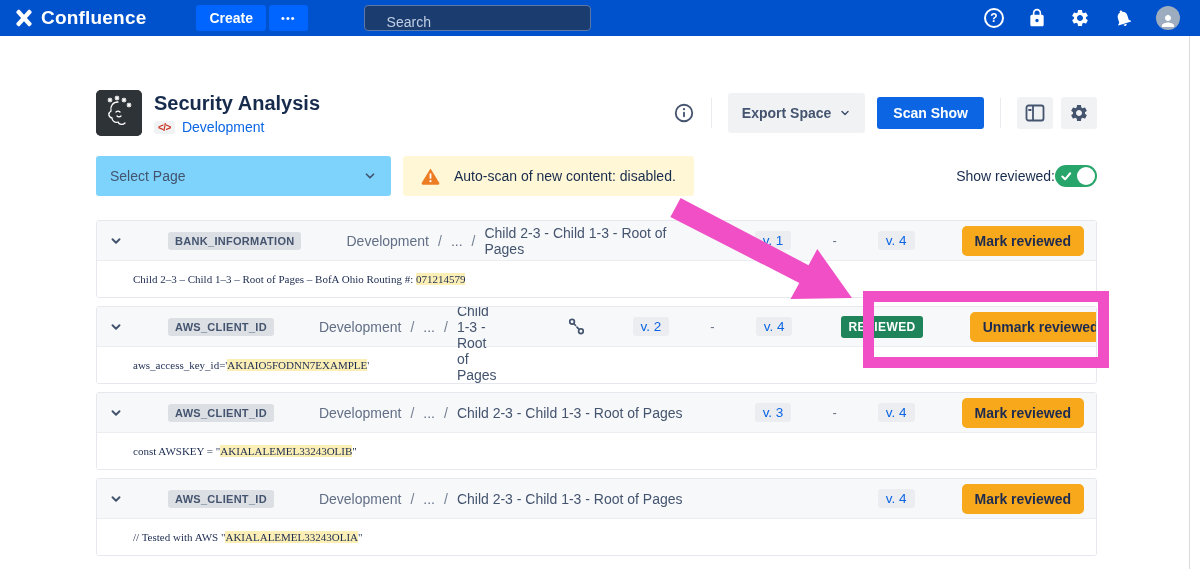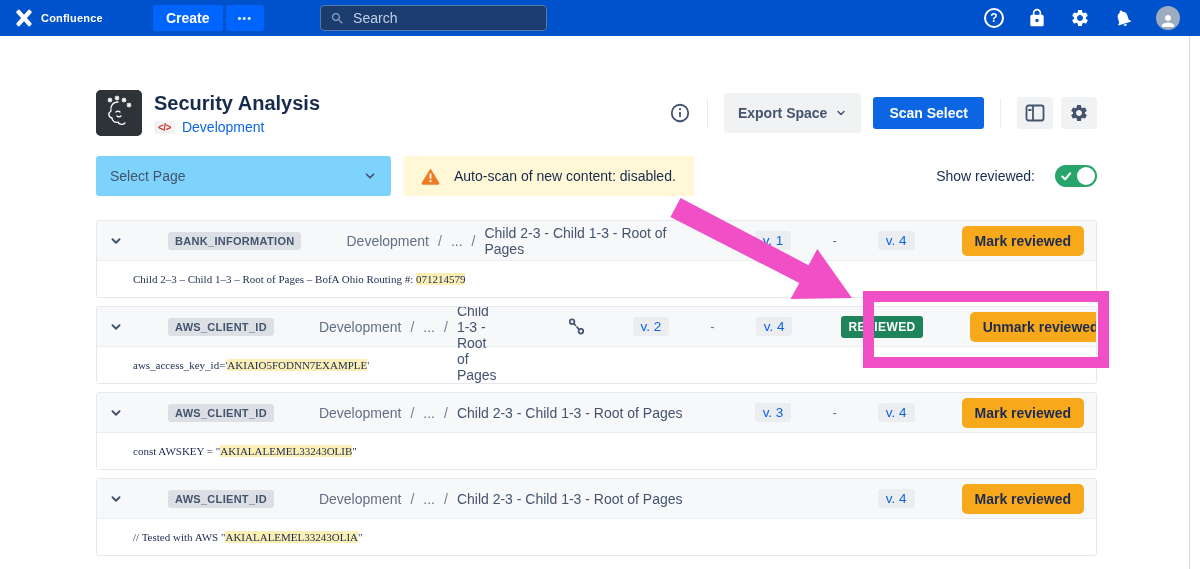--- a/index.html
+++ b/index.html
@@ -4,31 +4,31 @@
 <style>
   * { margin:0; padding:0; box-sizing:border-box; }
   html,body { width:1200px; height:569px; overflow:hidden; background:#fff;
     font-family:"Liberation Sans", sans-serif; }
   .page { position:relative; width:1200px; height:569px; }
 
   
   .navbar { height:36px; background:#0052CC; display:flex; align-items:center;
     padding:0 20px 0 14px; color:#fff; }
   .brand { display:flex; align-items:center; gap:7px; margin-right:26px; }
-  .brand-name { font-size:11px; font-weight:700; letter-spacing:.2px; }
+  .brand-name { font-size:19px; font-weight:700; letter-spacing:.2px; }
   .nav-items { display:flex; align-items:center; gap:26px; font-size:14px; }
   .nav-item { display:flex; align-items:center; gap:5px; cursor:pointer; white-space:nowrap; }
   .btn-create { margin-left:24px; background:#0065FF; border:none; color:#fff;
     font-size:14px; font-weight:700; padding:5px 13px; border-radius:3px; cursor:pointer;
     font-family:inherit; }
   .btn-more { margin-left:3px; background:#0065FF; border:none; color:#fff;
     font-size:11px; letter-spacing:1px; padding:7px 12px 7px; border-radius:3px; cursor:pointer; }
   .search-wrap { margin-left:56px; display:flex; align-items:center; gap:8px;
     width:227px; height:26px; background:#1B3C6E; border:1px solid #5B77A6;
-    border-radius:4px; padding:0 9px; }
+    border-radius:4px; padding:0 9px;flex-direction:column; }
   .search-wrap input { flex:1; background:transparent; border:none; outline:none;
     color:#fff; font-size:14px; font-family:inherit; }
   .search-wrap input::placeholder { color:#C2CFE4; }
   .nav-icons { margin-left:auto; display:flex; align-items:center; gap:23px; }
   .help-circle { width:20px; height:20px; border:2px solid #fff; border-radius:50%;
     display:flex; align-items:center; justify-content:center; font-size:12px; font-weight:700; }
   .avatar { width:24px; height:24px; background:#9DACBE; border-radius:50%;
     display:flex; align-items:flex-end; justify-content:center; overflow:hidden; }
 
   
@@ -55,21 +55,21 @@
   .icon-btn + .icon-btn { margin-left:8px; }
   .info-btn { background:none; border:none; cursor:pointer; display:flex; }
 
   
   .filter-row { display:flex; align-items:center; margin-top:20px; }
   .select-page { width:295px; height:40px; background:#7dd3fc; border-radius:3px;
     display:flex; align-items:center; justify-content:space-between; padding:0 14px;
     color:#44546F; font-size:14px; cursor:pointer; }
   .warn-banner { margin-left:12px; height:40px; background:#FFF7D6; border-radius:3px;
     display:flex; align-items:center; gap:14px; padding:0 18px; color:#172B4D; font-size:14px; }
-  .show-reviewed { margin-left:auto; display:flex; align-items:center; gap:20px;
+  .show-reviewed { margin-left:auto; display:flex; align-items:center; gap:0;
     color:#172B4D; font-size:14px; }
   .toggle { position:relative; width:42px; height:22px; background:#28A56A; border-radius:11px;
     cursor:pointer; flex:0 0 auto; }
   .toggle .knob { position:absolute; right:2px; top:2px; width:18px; height:18px;
     background:#fff; border-radius:50%; }
   .toggle svg { position:absolute; left:5px; top:5px; }
 
   
   .findings { margin-top:24px; }
   .card { border:1px solid #E6E8ED; border-radius:3px; margin-bottom:8px; overflow:hidden; }
@@ -172,21 +172,21 @@
             <circle cx="12" cy="7.8" r="1.2" fill="#44546F"></circle>
           </svg>
         </button>
         <div class="vdivider"></div>
         <button class="btn-export">
           <span>Export Space</span>
           <svg width="12" height="12" viewBox="0 0 16 16">
             <path d="M4 6 l4 4 4 -4" fill="none" stroke="#44546F" stroke-width="2" stroke-linecap="round" stroke-linejoin="round"></path>
           </svg>
         </button>
-        <button class="btn-scan">Scan Select</button>
+        <button class="btn-scan">Scan Show</button>
         <div class="vdivider"></div>
         <button class="icon-btn">
           <svg width="20" height="18" viewBox="0 0 20 18">
             <rect x="1.5" y="1.5" width="17" height="15" rx="2" fill="none" stroke="#44546F" stroke-width="1.8"></rect>
             <line x1="8" y1="1.5" x2="8" y2="16.5" stroke="#44546F" stroke-width="1.8"></line>
             <line x1="4" y1="6" x2="5.8" y2="6" stroke="#44546F" stroke-width="1.8" stroke-linecap="round"></line>
           </svg>
         </button>
         <button class="icon-btn">
           <svg width="20" height="20" viewBox="0 0 24 24">

